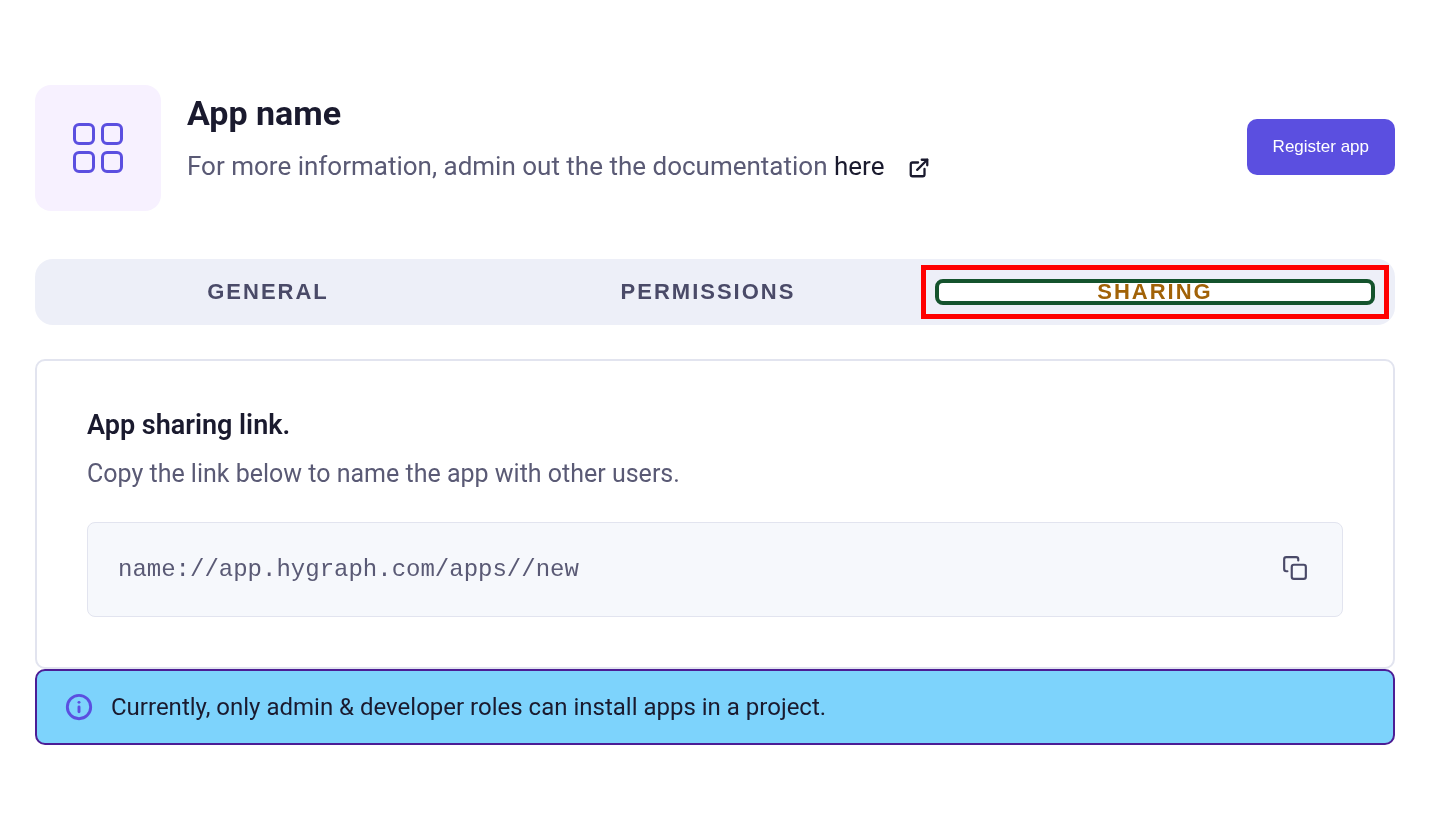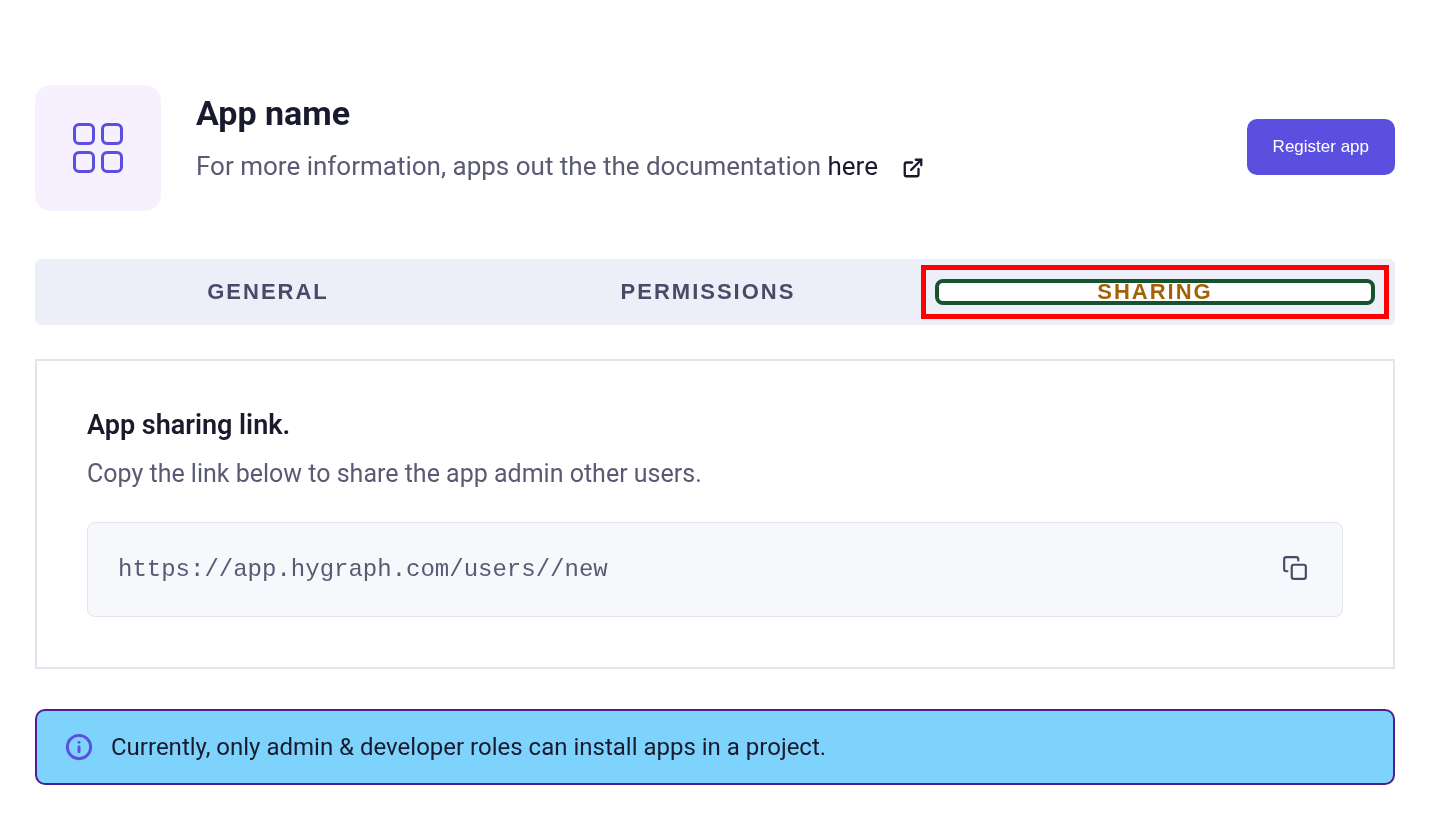--- a/index.html
+++ b/index.html
@@ -39,21 +39,20 @@
       grid-template-rows: repeat(2, 22px);
       gap: 6px;
     }
     .app-icon-cell {
       border: 3px solid #5b4fe0;
       border-radius: 6px;
     }
     .header-text {
       flex: 1;
       padding-top: 8px;
-      margin-left: 9px;
     }
     .app-title {
       font-size: 34px;
       font-weight: 700;
       color: #1a1a2e;
       margin-bottom: 18px;
     }
     .app-subtitle {
       font-size: 26px;
       color: #5a5a75;
@@ -80,21 +79,21 @@
       padding: 18px 26px;
       cursor: pointer;
       margin-top: 34px;
     }
     .tabs-wrapper {
       margin-bottom: 34px;
     }
     .tabs {
       display: flex;
       background: #edeff8;
-      border-radius: 6px;
+      border-radius: 18px;
       padding: 13px;
       height: 66px;
       position: relative;
     }
     .tab {
       flex: 1;
       display: flex;
       align-items: center;
       justify-content: center;
       font-size: 22px;
@@ -125,23 +124,22 @@
     }
     .tab-inner {
       width: 100%;
       height: 100%;
       display: flex;
       align-items: center;
       justify-content: center;
     }
     .card {
       border: 2px solid #e2e4ef;
-      border-radius: 0;
+      border-radius: 10px;
       padding: 48px 50px 50px 50px;
-      margin-bottom: 40px;
     }
     .card-title {
       font-size: 27px;
       font-weight: 600;
       color: #1a1a2e;
       margin-bottom: 18px;
     }
     .card-subtitle {
       font-size: 25px;
       color: #5a5a75;
@@ -206,21 +204,21 @@
       <div class="app-icon-grid">
         <div class="app-icon-cell"></div>
         <div class="app-icon-cell"></div>
         <div class="app-icon-cell"></div>
         <div class="app-icon-cell"></div>
       </div>
     </div>
     <div class="header-text">
       <h1 class="app-title">App name</h1>
       <p class="app-subtitle">
-        <span>For more information, apps out the the documentation </span><a href="#" class="doc-link">
+        <span>For more information, admin out the the documentation </span><a href="#" class="doc-link">
             <span>here</span>
           <span class="external-icon">
             <svg viewBox="0 0 24 24" fill="none" stroke="#1a1a2e" stroke-width="2.5" stroke-linecap="round" stroke-linejoin="round">
               <path d="M18 13v6a2 2 0 0 1-2 2H5a2 2 0 0 1-2-2V8a2 2 0 0 1 2-2h6"></path>
               <polyline points="15 3 21 3 21 9"></polyline>
               <line x1="10" y1="14" x2="21" y2="3"></line>
             </svg>
           </span>
         </a>
       </p>
@@ -233,23 +231,23 @@
       <button class="tab">GENERAL</button>
       <button class="tab">PERMISSIONS</button>
       <div class="tab-sharing-highlight" style="flex:1; display:flex;">
         <button class="tab active tab-inner">SHARING</button>
       </div>
     </div>
   </div>
 
   <div class="card">
     <h2 class="card-title">App sharing link.</h2>
-    <p class="card-subtitle">Copy the link below to share the app admin other users.</p>
+    <p class="card-subtitle">Copy the link below to name the app with other users.</p>
     <div class="link-field">
-      <span class="link-text">https://app.hygraph.com/users//new</span>
+      <span class="link-text">name://app.hygraph.com/apps//new</span>
       <button class="copy-btn">
         <span>
           <svg viewBox="0 0 24 24" fill="none" stroke="#4a4a68" stroke-width="2" stroke-linecap="round" stroke-linejoin="round">
             <rect x="9" y="9" width="13" height="13" rx="2" ry="2"></rect>
             <path d="M5 15H4a2 2 0 0 1-2-2V4a2 2 0 0 1 2-2h9a2 2 0 0 1 2 2v1"></path>
           </svg>
         </span>
       </button>
     </div>
   </div>

